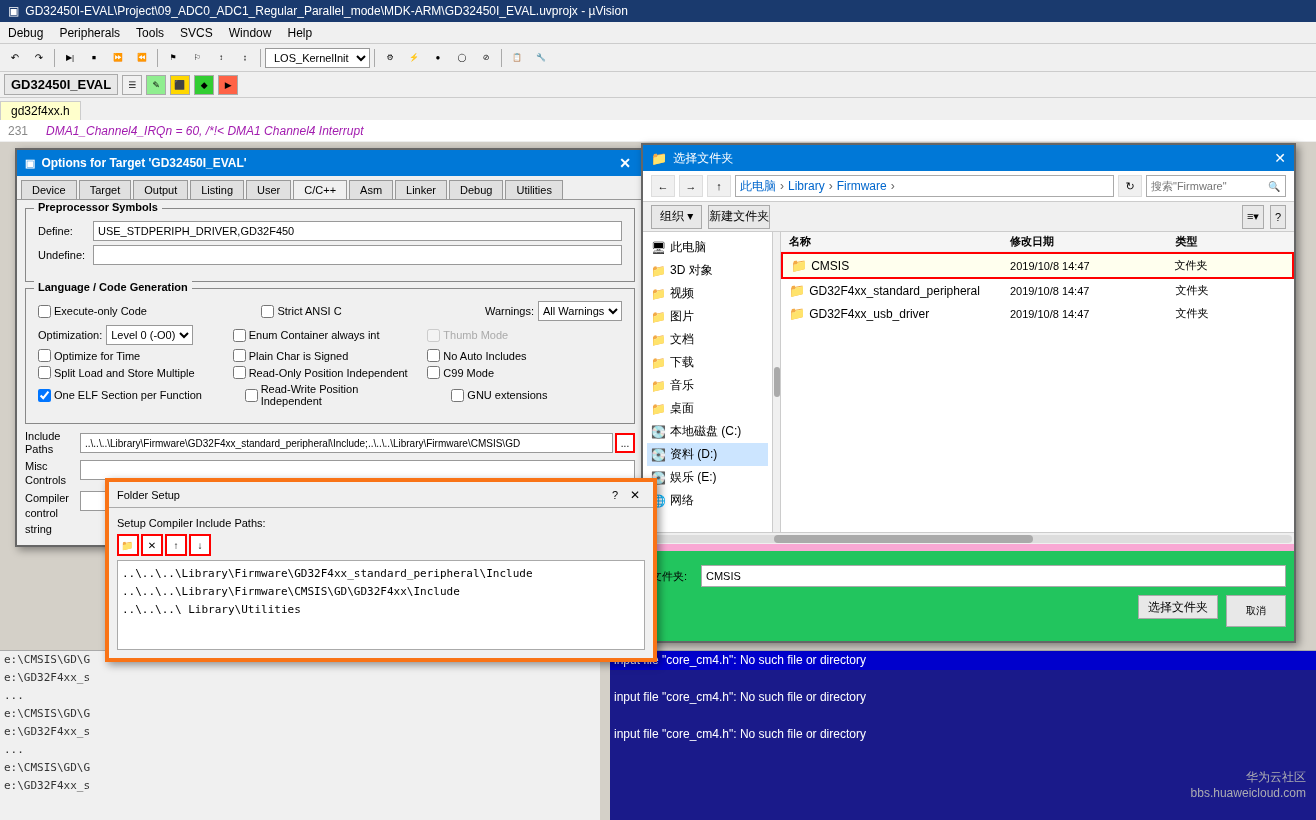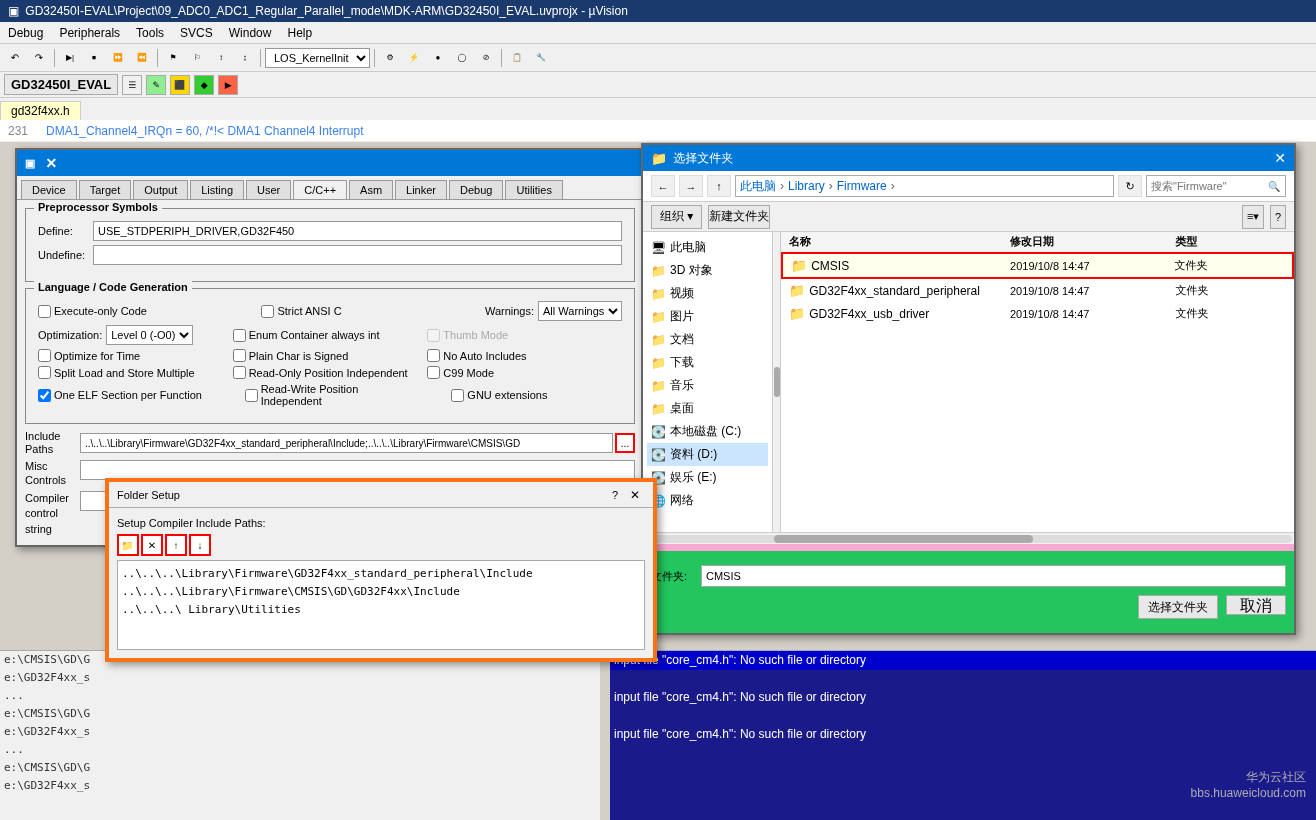--- a/index.html
+++ b/index.html
@@ -108,26 +108,27 @@
   </div>
 
   <div style="background:#f0f0f0;height:22px;display:flex;align-items:flex-end;position:absolute;top:98px;left:0;width:1316px;">
     <div style="background:#ffffcc;border:1px solid #ccc;border-bottom:none;padding:2px 10px;font-size:11px;cursor:pointer;">
       <span>gd32f4xx.h</span>
     </div>
   </div>
 
   <div style="background:white;height:22px;display:flex;align-items:center;padding:0 8px;border-bottom:1px solid #eee;position:absolute;top:120px;left:0;width:1316px;font-family:Consolas,monospace;font-size:11px;">
     <span style="color:#888;width:30px;">231</span>
-    <span style="color:#3b82f6;margin-left:8px;">    DMA1_Channel4_IRQn              = 60,      /*!&lt; DMA1 Channel4 Interrupt</span>
+    <span style="color:#a21caf;margin-left:8px;font-style:italic;">    DMA1_Channel4_IRQn              = 60,      /*!&lt; DMA1 Channel4 Interrupt</span>
   </div>
 
   <div class="dialog-options">
     <div class="dialog-title">
       <span style="margin-right:6px;font-size:11px;">▣</span>
+      <span class="dialog-title-text">Options for Target 'GD32450I_EVAL'</span>
       <span class="dialog-close">✕</span>
     </div>
 
     <div class="tabs-bar">
       <div class="dtab">Device</div>
       <div class="dtab">Target</div>
       <div class="dtab">Output</div>
       <div class="dtab">Listing</div>
       <div class="dtab">User</div>
       <div class="dtab active">C/C++</div>
@@ -416,21 +417,21 @@
       </div>
     </div>
 
     <div style="border-top:7px solid #f9a8d4;padding:14px 8px;background:#22c55e;">
       <div style="display:flex;align-items:center;margin-bottom:4px;">
         <span style="width:50px;font-size:11px;">文件夹:</span>
         <input type="text" style="flex: 1 1 0%; height: 22px; border: 1px solid rgb(170, 170, 170); padding: 0px 4px; font-size: 11px;" value="CMSIS">
       </div>
       <div style="display:flex;justify-content:flex-end;gap:8px;padding-top:4px;">
         <button style="width:80px;height:24px;background:#e8e8e8;border:1px solid #aaa;cursor:pointer;font-size:12px;">选择文件夹</button>
-        <button style="width:60px;height:20px;background:#e8e8e8;border:1px solid #aaa;cursor:pointer;font-size:16px;">取消</button>
+        <button style="width:60px;height:32px;background:#e8e8e8;border:1px solid #aaa;cursor:pointer;font-size:10px;">取消</button>
       </div>
     </div>
   </div>
 
   <div style="position:absolute;bottom:0;left:0;width:600px;height:170px;background:#f0f0f0;border-top:1px solid #aaa;overflow:hidden;">
     <div class="output-line">e:\CMSIS\GD\G</div>
     <div class="output-line">e:\GD32F4xx_s</div>
     <div class="output-line">...</div>
     <div class="output-line">e:\CMSIS\GD\G</div>
     <div class="output-line">e:\GD32F4xx_s</div>

